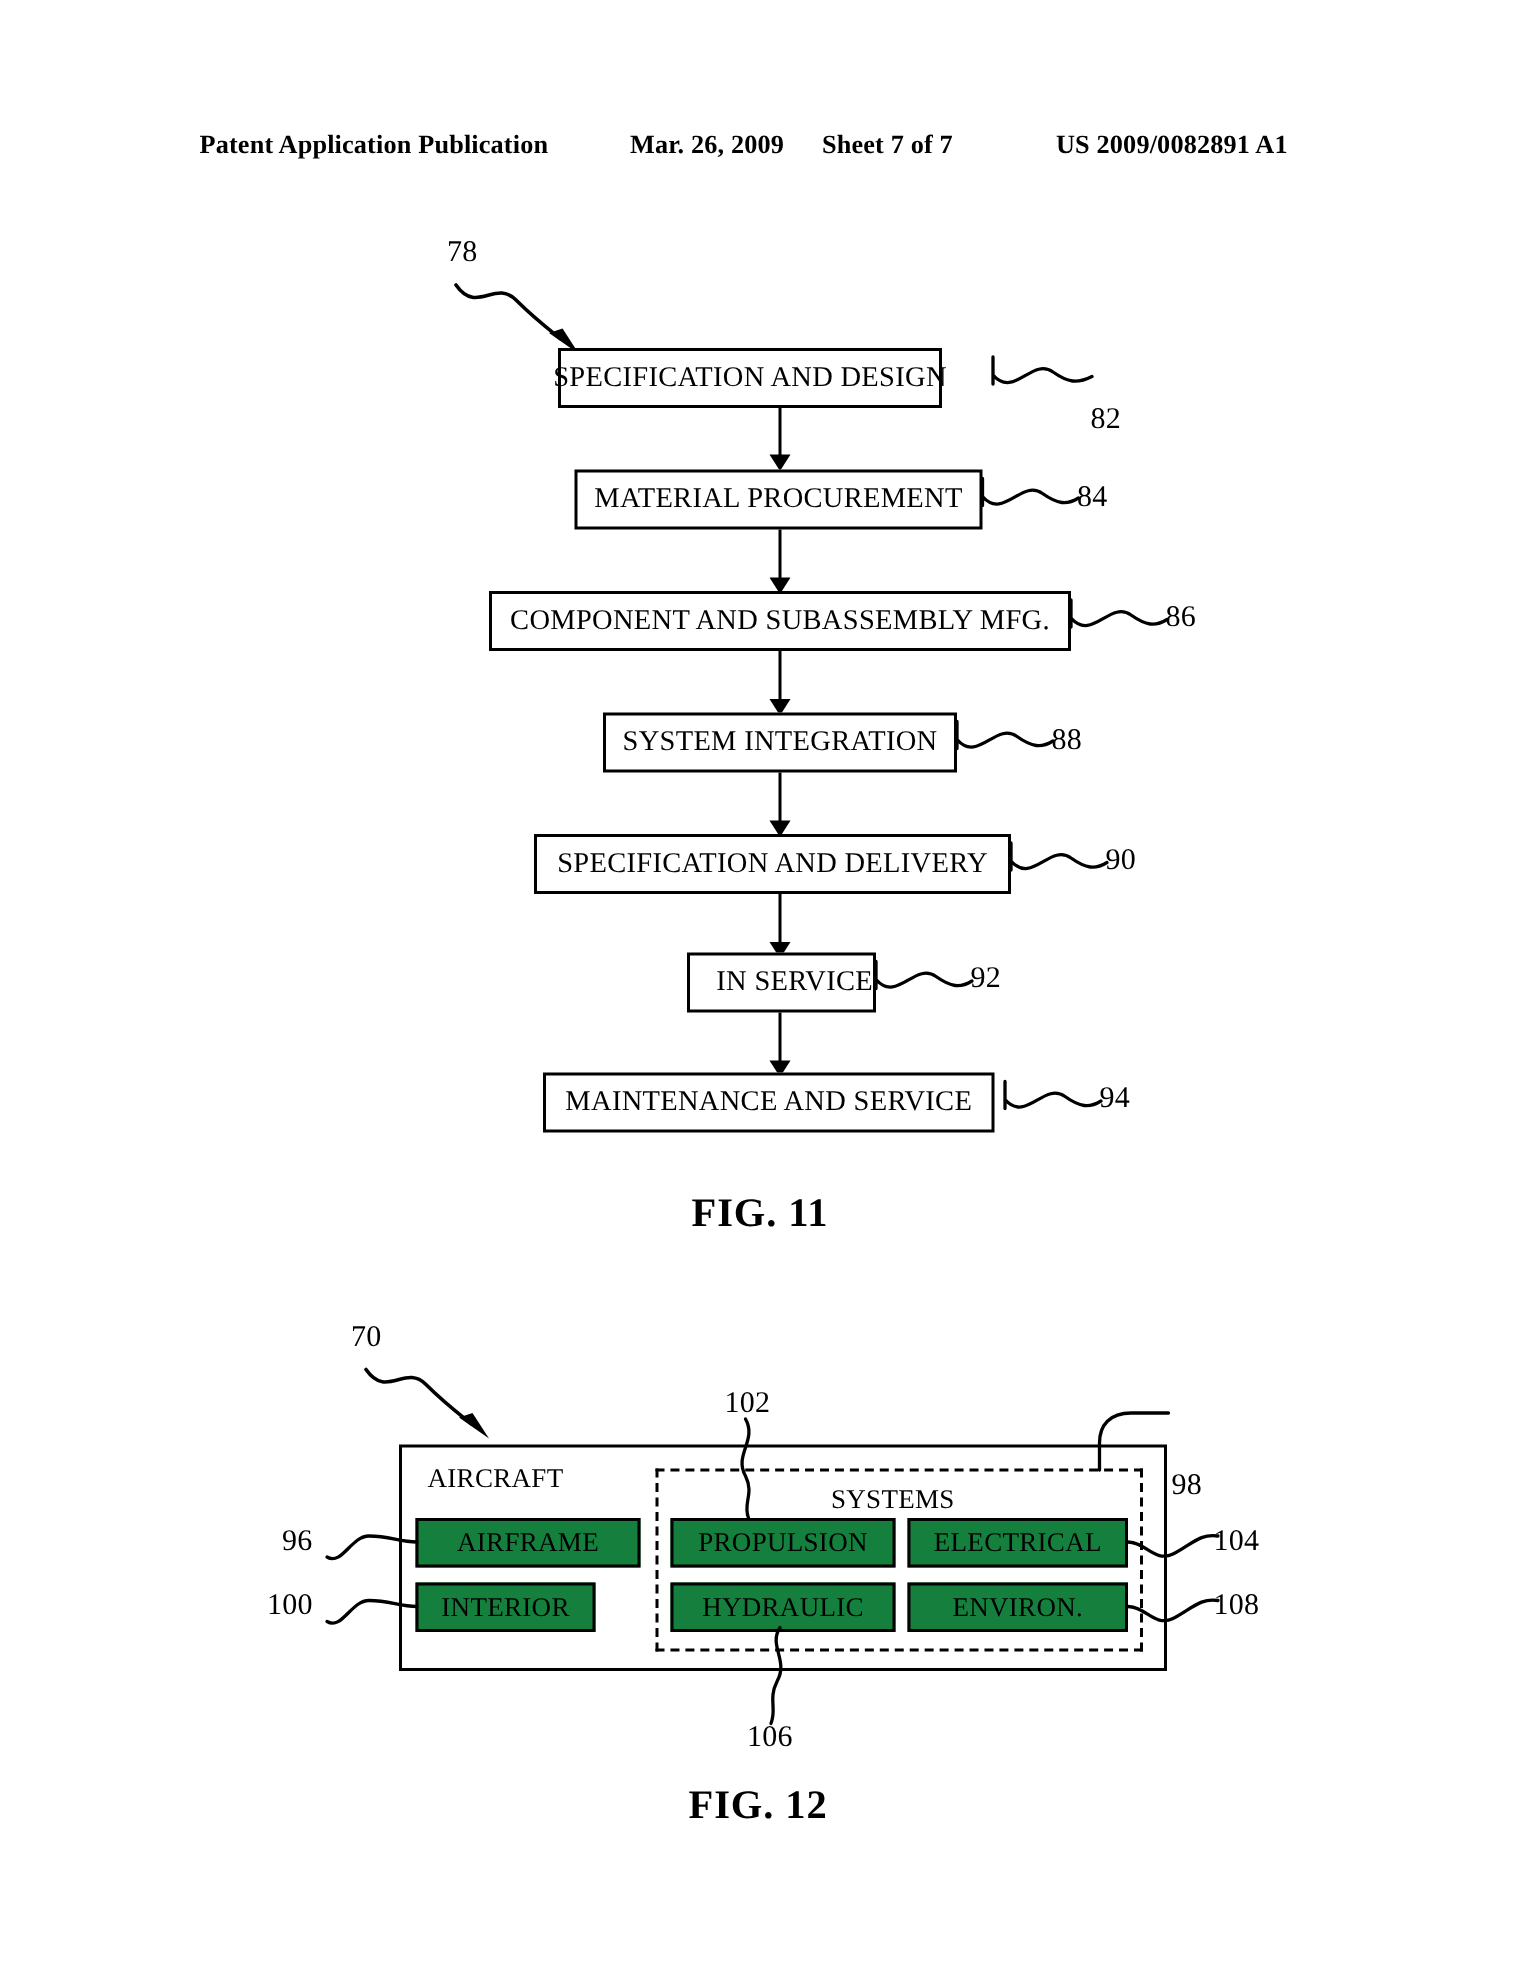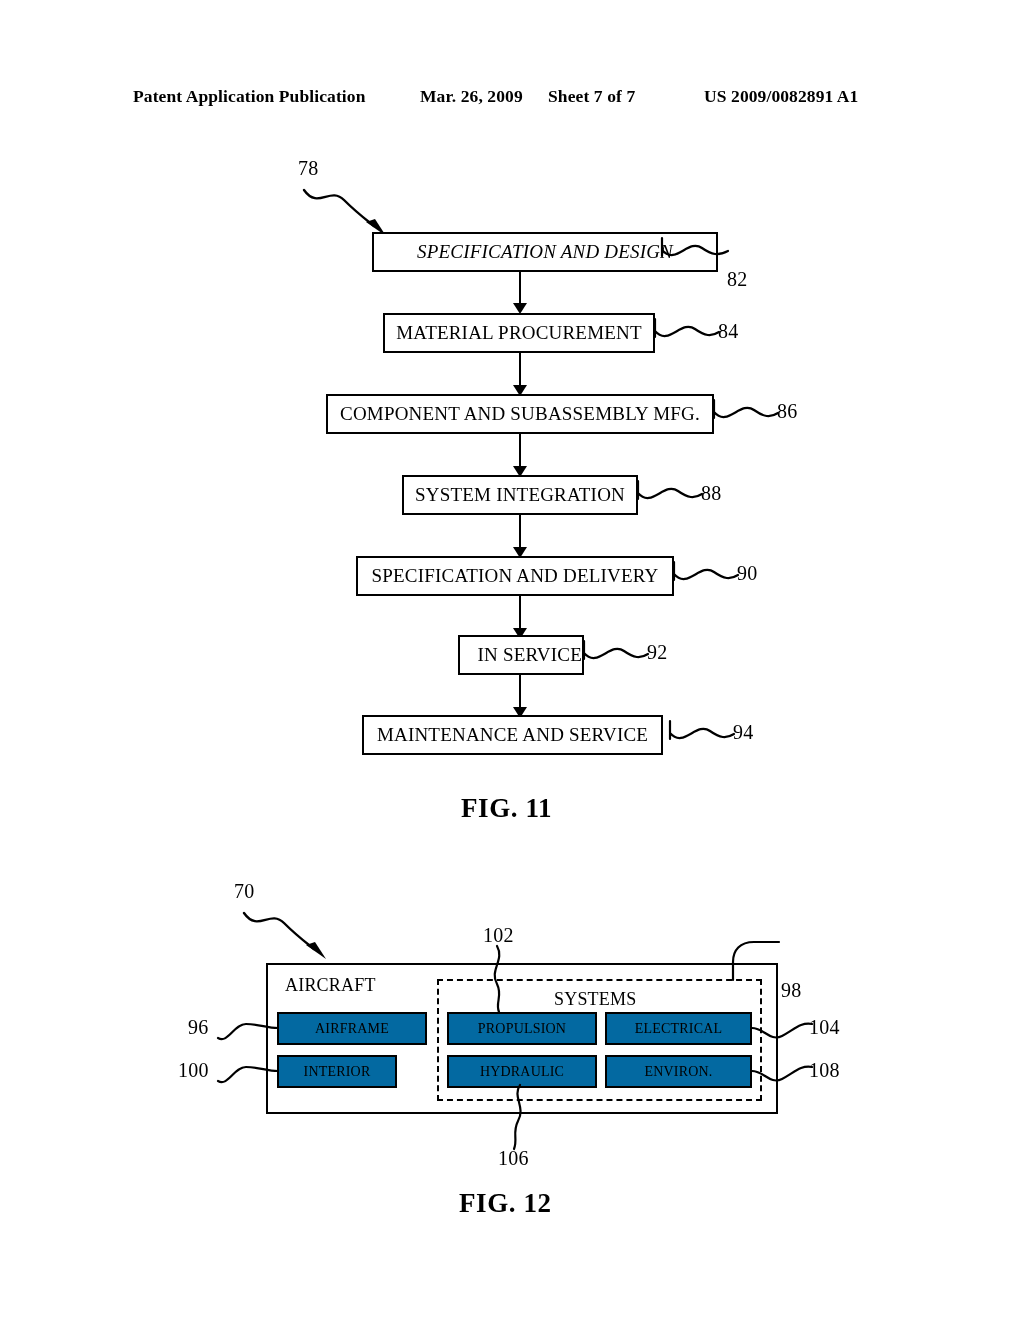--- a/index.html
+++ b/index.html
@@ -114,25 +114,25 @@
   .grouplabel {
     position: absolute;
     font-size: 18px;
     letter-spacing: 0.2px;
     white-space: nowrap;
   }
   .subbox {
     position: absolute;
     box-sizing: border-box;
     border: 2.2px solid #000;
-    background: #0369a1;
+    background: #15803d;
     display: flex;
     align-items: center;
     justify-content: center;
-    font-size: 14px;
+    font-size: 18px;
     letter-spacing: 0.2px;
     white-space: nowrap;
   }
 </style>
 </head>
 <body>
 
 <div id="page-header">
   <span class="hdr-left">Patent Application Publication</span>
   <span class="hdr-mid">Mar. 26, 2009</span>
@@ -141,21 +141,21 @@
 </div>
 
 <div>
 
   <div class="refnum" style="left:298px; top:157px;">78</div>
   <svg class="leadsvg" style="left:300px; top:180px;" width="110" height="60" viewBox="0 0 110 60">
     <path d="M4,10 C18,30 30,6 44,20 C56,32 64,38 74,46" fill="none" stroke="#000" stroke-width="2.4" stroke-linecap="round"></path>
     <polygon points="86,56 66,42 75,39" fill="#000"></polygon>
   </svg>
 
-  <div class="flowbox" style="left:372px; top:232px; width:346px; height:40px;font-style:italic;">
+  <div class="flowbox" style="left:372px; top:232px; width:256px; height:40px;">
     <span>SPECIFICATION AND DESIGN</span>
   </div>
   <svg class="leadsvg" style="left:662px; top:236px;" width="72" height="30" viewBox="0 0 72 30">
     <path d="M0,2 L0,20 M0,14 C14,30 26,2 40,12 C50,19 56,20 66,15" fill="none" stroke="#000" stroke-width="2.2" stroke-linecap="round"></path>
   </svg>
   <div class="refnum" style="left:727px; top:248px;margin-top:20px;">82</div>
 
   <div class="connector" style="top:272px; height:38px;"></div>
   <div class="arrowhead" style="top:303px;"></div>
 

